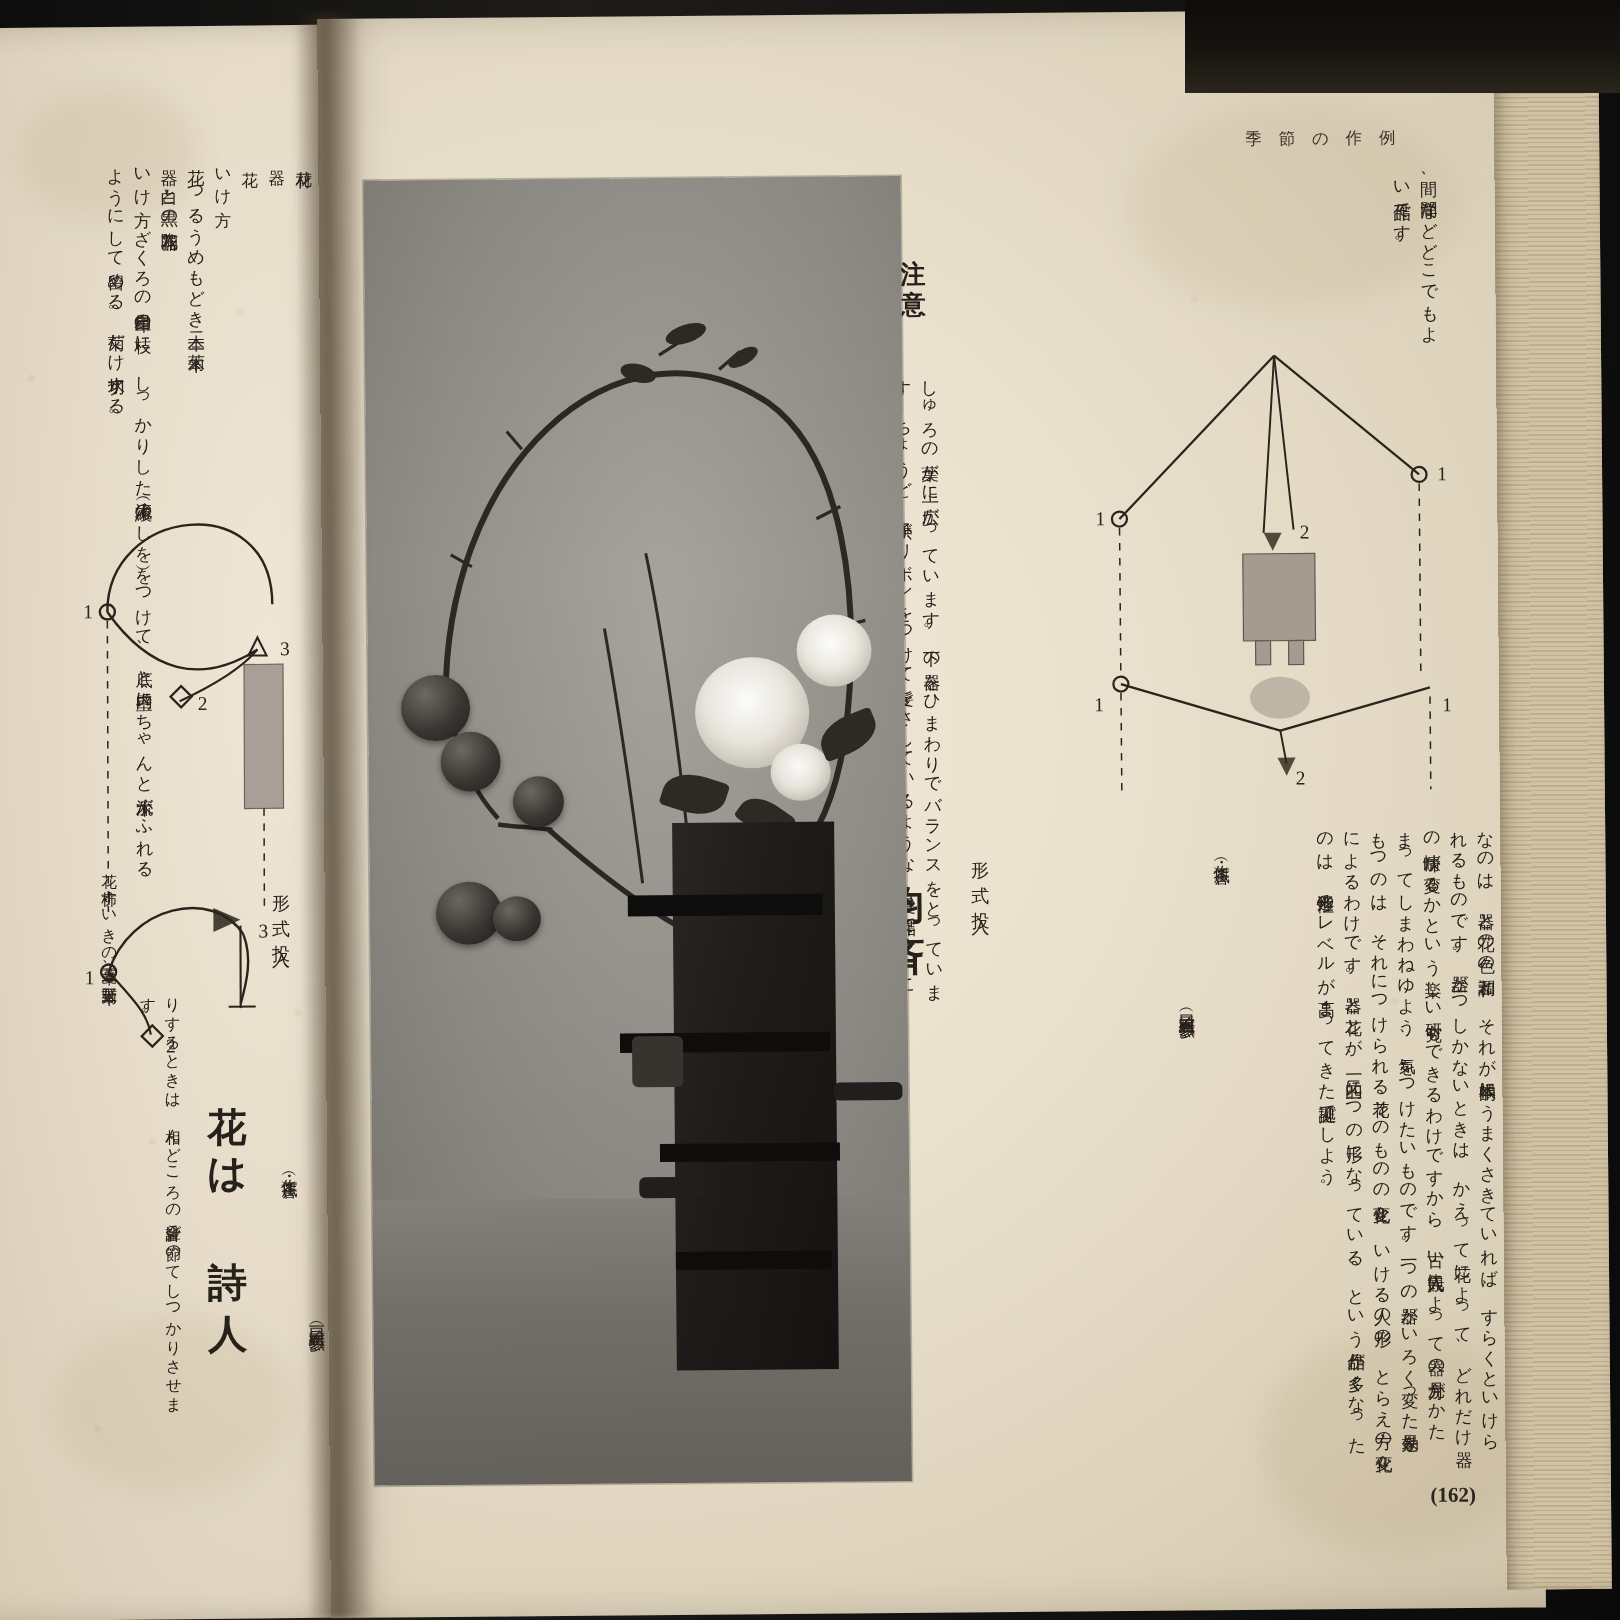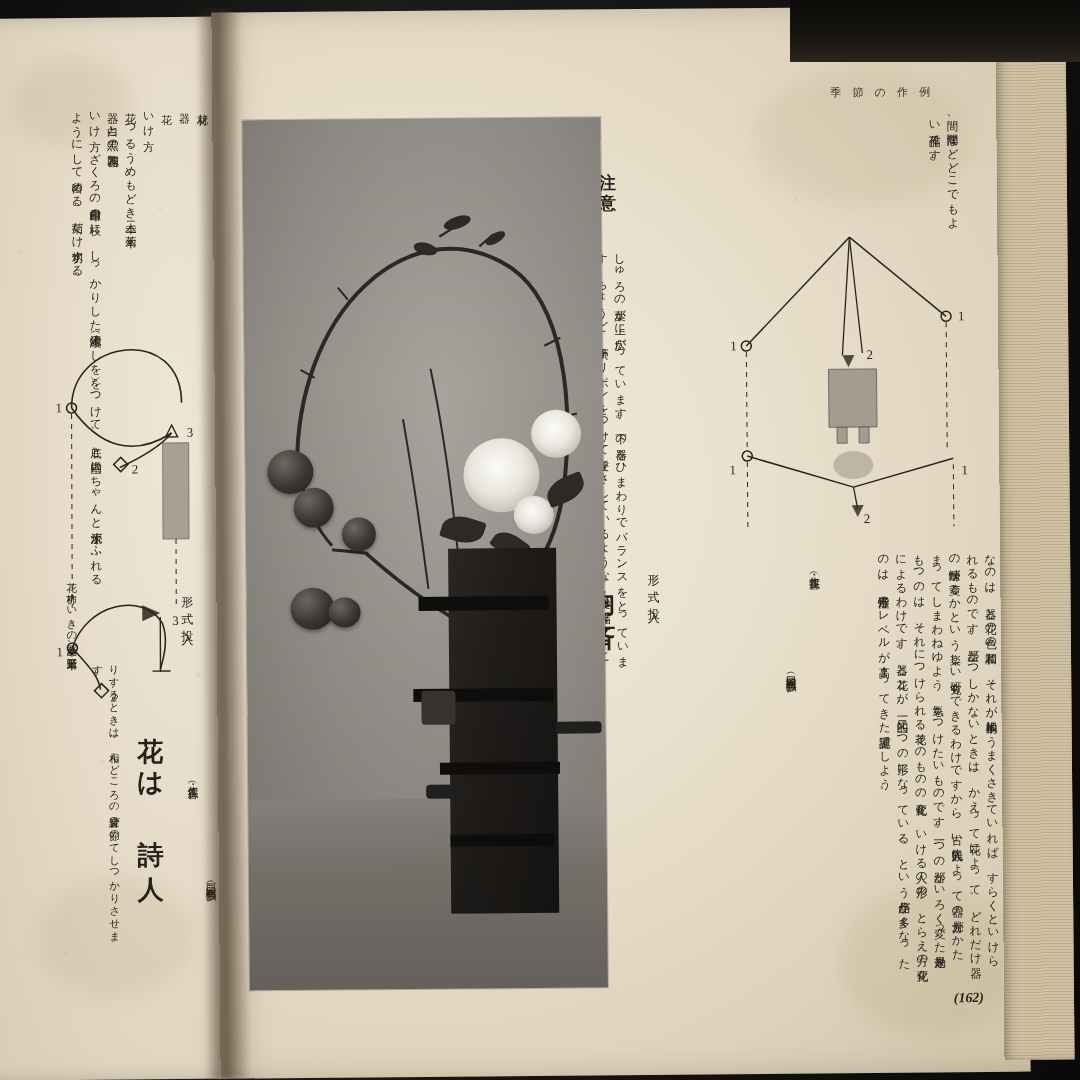--- a/index.html
+++ b/index.html
@@ -183,21 +183,20 @@
   }
 
   
   .diagram { position: absolute; }
 
   
   .pageno {
     position: absolute;
     right: 46px; bottom: 66px;
     font-family: "Liberation Serif", serif;
-    font-style: italic;
     font-weight: bold;
     font-size: 14px;
     color: #2b251d;
   }
 </style>
 </head>
 <body>
 
 <div id="page">
   <div class="desk"></div>

